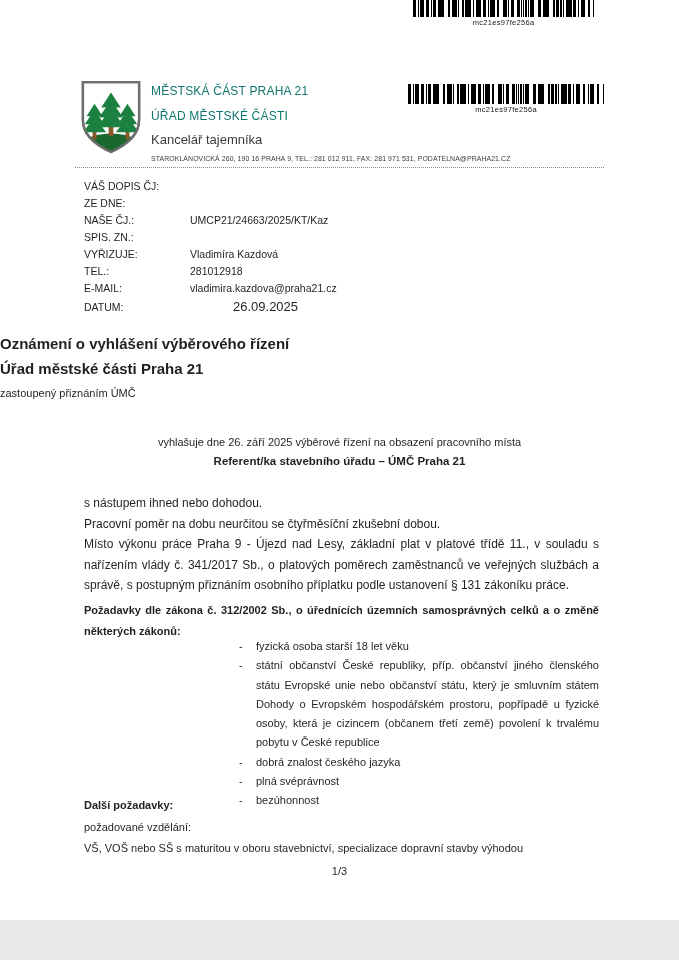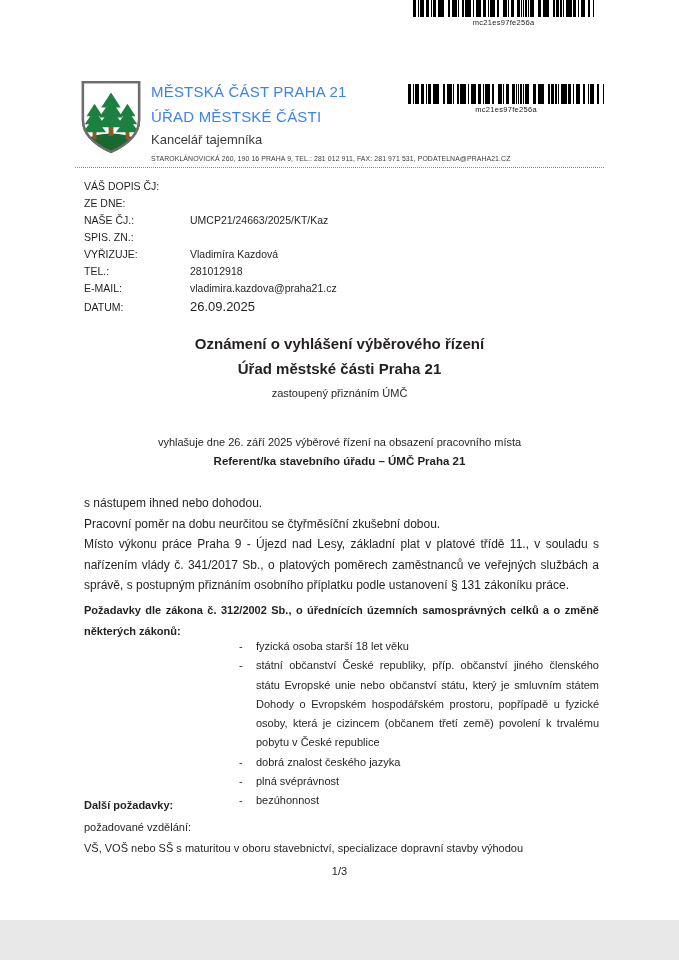--- a/index.html
+++ b/index.html
@@ -23,34 +23,34 @@
   }
   .barcode-label { font-size:7.5px; color:#222; letter-spacing:0.3px; margin-top:1px; }
   #barcode-top { position:absolute; left:413px; top:0; width:181px; }
   #barcode-top .barcode-bars { height:17px; }
   #barcode-header { position:absolute; left:408px; top:84px; width:196px; }
   #barcode-header .barcode-bars { height:20px; }
 
   
   #logo { position:absolute; left:80px; top:79px; }
   #org-block { position:absolute; left:151px; top:79px; width:450px; }
-  .org-line { font-size:15px; line-height:25px; color:#3b82f6; letter-spacing:0.2px; }
+  .org-line { font-size:12px; line-height:25px; color:#0f766e; letter-spacing:0.2px; }
   .org-dept { font-size:13px; line-height:22px; color:#3c3c3c; }
   .org-address { font-size:6.9px; color:#3a3a3a; margin-top:4px; letter-spacing:0.1px; }
   #header-rule { position:absolute; left:75px; top:167px; width:529px; border-top:1px dotted #8a8a8a; }
 
   
   #meta { position:absolute; left:84px; top:180px; width:420px; }
   .meta-row { display:flex; height:17px; font-size:10.5px; align-items:baseline; }
   .meta-label { width:106px; flex:none; }
   .meta-value { flex:1; }
-  .meta-row.big .meta-value { font-size:13px; }
-
-  
-  #title-block { position:absolute; left:0; right:0; top:331px; text-align:center; }
+  .meta-row.big .meta-value { font-size:13px;margin-left:43px; }
+
+  
+  #title-block { position:absolute; left:0; right:0; top:331px; }
   .title-main { font-size:15px; font-weight:bold; line-height:25px; }
   .title-sub { font-size:11px; margin-top:6px; }
 
   #intro-line { position:absolute; left:0; right:0; top:436px; text-align:center; font-size:11px; }
   #position-line { position:absolute; left:0; right:0; top:455px; text-align:center; font-size:11.5px; font-weight:bold; }
 
   
   #body-pars { position:absolute; left:84px; top:493px; width:515px; font-size:12px; line-height:20.5px; }
   #body-pars p { text-align:justify; }
   #req-heading { position:absolute; left:84px; top:600px; width:515px; font-size:11px; font-weight:bold; line-height:21px; text-align:justify; }

